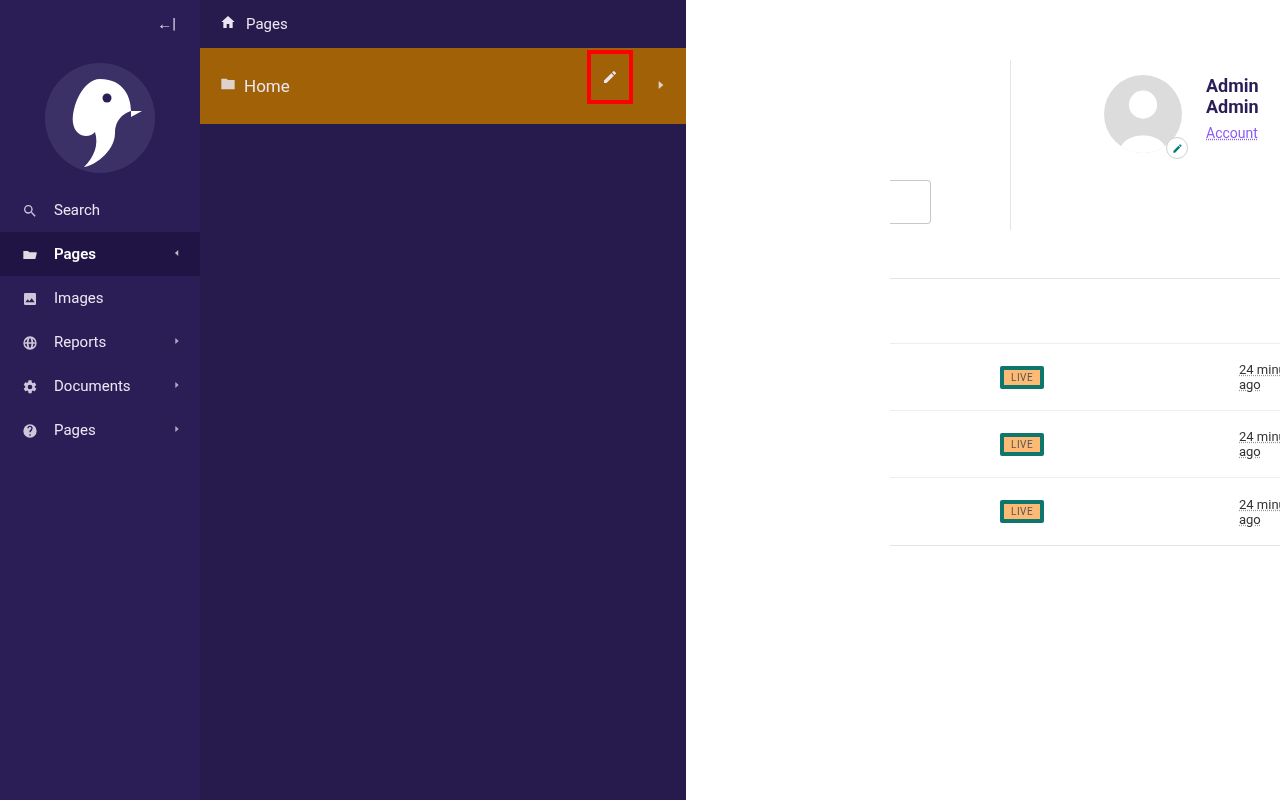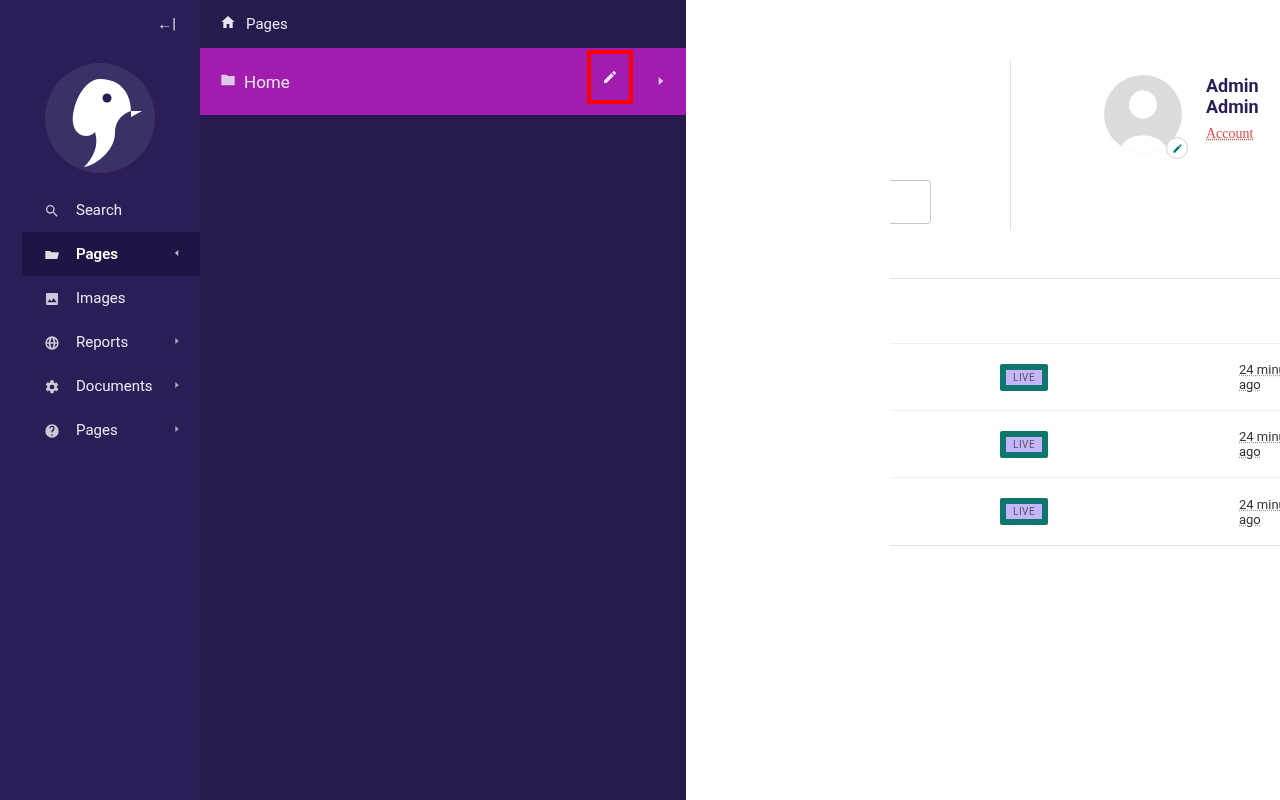--- a/index.html
+++ b/index.html
@@ -44,24 +44,23 @@
     left: 62px; top: 62px;
     display: flex; align-items: center; justify-content: center;
     color: #007d7e;
   }
   .profile-text { margin-left: 24px; }
   .profile-name {
     font-size: 18px; font-weight: 700; color: #2b1e57;
     margin-bottom: 6px;
   }
   .profile-link {
-    color: #ef4444; text-decoration: underline dotted;
+    color: #8b5cf6; text-decoration: underline dotted;
     font-size: 14px; display: inline-flex; align-items: center;
     margin-bottom: 6px;
-    font-family: Liberation Serif, serif;
   }
   .profile-link svg { margin-left: 6px; }
 
   .partial-input-box {
     position: absolute;
     left: 690px; top: 180px;
     width: 41px; height: 44px;
     border: 1px solid #c8c8c8;
     border-left: none;
     border-radius: 0 4px 4px 0;
@@ -81,22 +80,22 @@
   .activity-row {
     height: 67px; border-bottom: 1px solid #eee;
     display: flex; align-items: center;
     padding: 0 18px;
     position: relative;
   }
   .activity-row:last-child { border-bottom: none; }
   .live-badge {
     position: absolute; left: 110px;
     font-size: 10px; letter-spacing: 0.5px; color: #555;
-    border: 6px solid #0f766e; border-radius: 2px;
-    padding: 2px 7px; background: #c4b5fd;
+    border: 4px solid #0f766e; border-radius: 2px;
+    padding: 2px 7px; background: #fdba74;
   }
   .activity-time {
     position: absolute; left: 349px; width: 80px;
     color: #333; font-size: 13px;
     text-decoration: underline dotted #999;
   }
 
   
   .sidebar {
     position: absolute; left: 0; top: 0; bottom: 0;
@@ -119,21 +118,21 @@
     background: #3b3167;
     position: relative;
     overflow: visible;
   }
   .logo-circle svg { position: absolute; left: 0; top: 0; }
 
   .menu { flex: 0 0 auto; }
   .menu-item {
     height: 44px; display: flex; align-items: center;
     padding: 0 20px; font-size: 15px; color: #e9e6f1;
-    cursor: pointer; position: relative; margin-left: 22px;
+    cursor: pointer; position: relative;
   }
   .menu-item .mi-icon { width: 20px; text-align: center; margin-right: 14px; opacity: 0.85; }
   .menu-item .mi-icon svg { vertical-align: middle; }
   .menu-item.active { background: #1f1443; color: #fff; font-weight: 600; }
   .menu-item .chevron {
     position: absolute; right: 18px; font-size: 11px; opacity: 0.7;
   }
 
   .sidebar-spacer { flex: 1; }
   .sidebar-footer {
@@ -157,22 +156,22 @@
     z-index: 5;
     color: #e9e6f1;
   }
   .explorer-header {
     height: 48px; display: flex; align-items: center;
     padding: 0 20px; font-size: 15px;
     cursor: pointer;
   }
   .explorer-header .eh-icon { margin-right: 10px; }
   .explorer-row {
-    height: 67px; display: flex; align-items: center;
-    background: #a21caf;
+    height: 76px; display: flex; align-items: center;
+    background: #a16207;
     padding: 0 20px; font-size: 17px;
     position: relative;
   }
   .explorer-row .er-icon { margin-right: 8px; opacity: 0.85; }
   .edit-highlight-box {
     position: absolute; left: 387px; top: 2px;
     width: 46px; height: 54px;
     border: 4px solid #ff0000;
     display: flex; align-items: center; justify-content: center;
     cursor: pointer;

